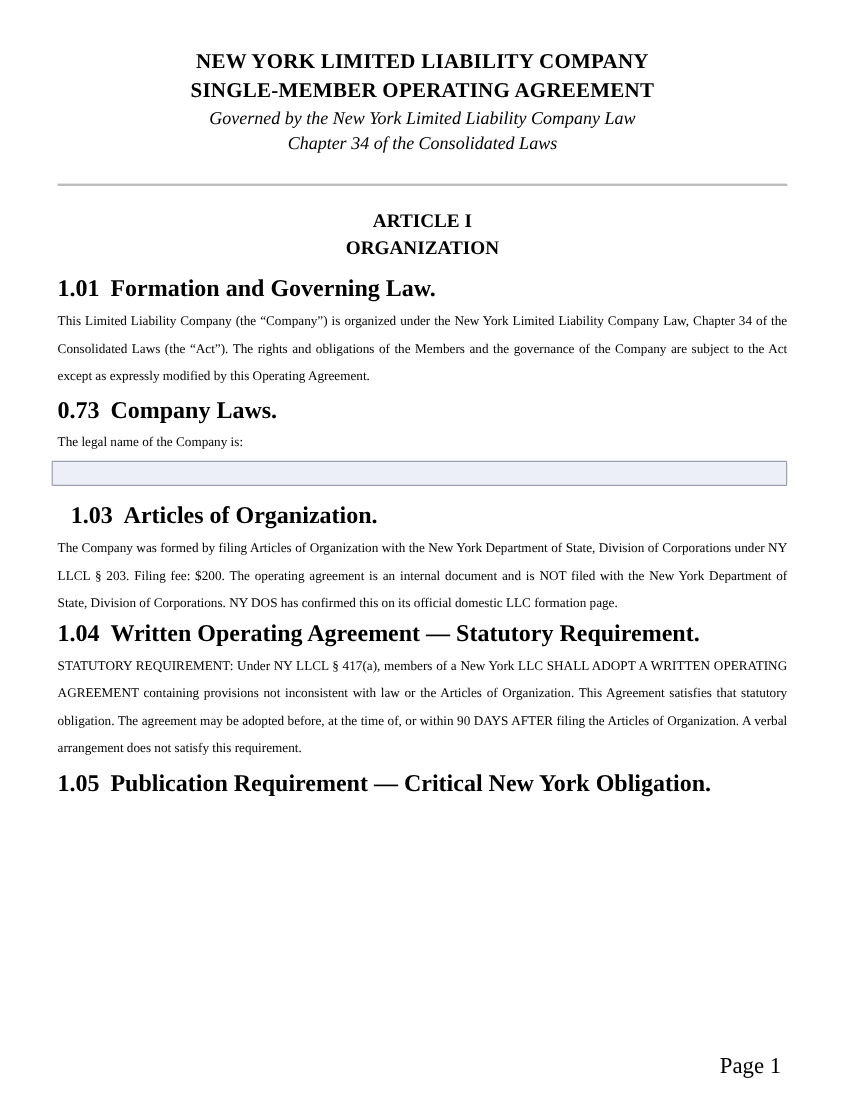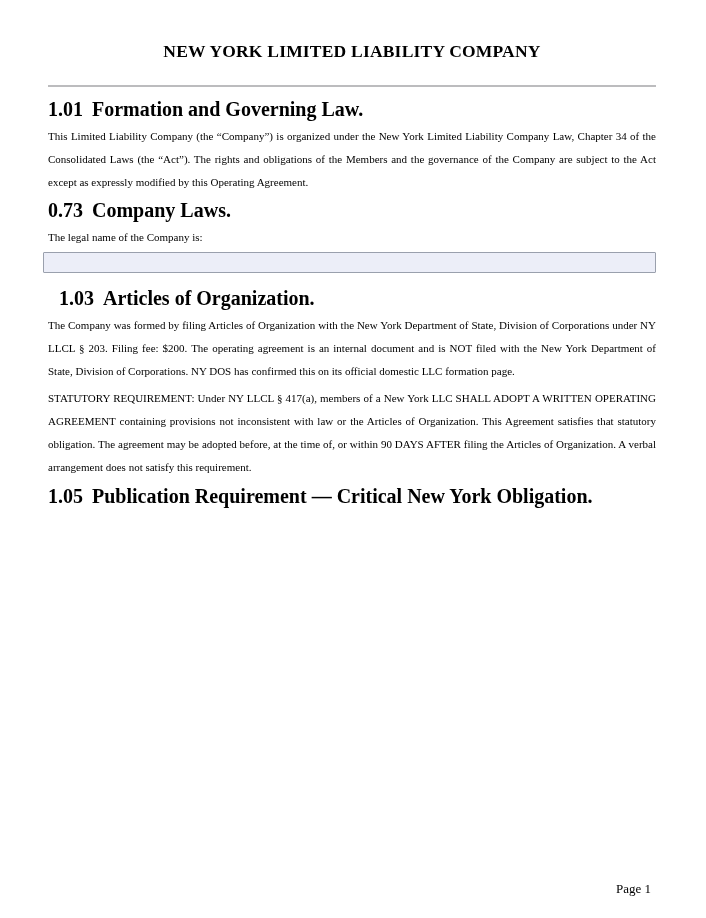--- a/index.html
+++ b/index.html
@@ -78,38 +78,47 @@
     font-size: 14px;
     padding: 0 5px;
     color: #000000;
     outline: none;
   }
 
   .page-number {
     position: absolute;
     right: 55px;
     bottom: 22px;
-    font-size: 13px;
+    font-size: 19px;
     line-height: 14px;
     text-align: right;
   }
 </style>
 </head>
 <body>
 
 <div class="page">
   <div class="content">
 
     <div>
       <div class="doc-title">NEW YORK LIMITED LIABILITY COMPANY</div>
+      <div class="doc-title">SINGLE-MEMBER OPERATING AGREEMENT</div>
     </div>
 
+    <div class="doc-subtitle-block">
+      <div class="doc-subtitle">Governed by the New York Limited Liability Company Law</div>
+      <div class="doc-subtitle">Chapter 34 of the Consolidated Laws</div>
+    </div>
 
     <div class="divider"></div>
 
+    <div>
+      <div class="article-heading">ARTICLE I</div>
+      <div class="article-heading" style="margin-top:0;">ORGANIZATION</div>
+    </div>
 
     <div>
       <div class="sec-heading mt-h1">
         <span class="sec-num">1.01</span><span>Formation and Governing Law.</span>
       </div>
       <div class="para mt-p">This Limited Liability Company (the “Company”) is organized under the New York Limited Liability Company Law, Chapter 34 of the Consolidated Laws (the “Act”). The rights and obligations of the Members and the governance of the Company are subject to the Act except as expressly modified by this Operating Agreement.</div>
     </div>
 
     <div>
       <div class="sec-heading mt-h2">
@@ -120,20 +129,23 @@
     </div>
 
     <div>
       <div class="sec-heading mt-h3">
         <span class="sec-num">1.03</span><span>Articles of Organization.</span>
       </div>
       <div class="para mt-p">The Company was formed by filing Articles of Organization with the New York Department of State, Division of Corporations under NY LLCL § 203. Filing fee: $200. The operating agreement is an internal document and is NOT filed with the New York Department of State, Division of Corporations. NY DOS has confirmed this on its official domestic LLC formation page.</div>
     </div>
 
     <div>
+      <div class="sec-heading mt-h4">
+        <span class="sec-num">1.04</span><span>Written Operating Agreement — Statutory Requirement.</span>
+      </div>
       <div class="para mt-p">STATUTORY REQUIREMENT: Under NY LLCL § 417(a), members of a New York LLC SHALL ADOPT A WRITTEN OPERATING AGREEMENT containing provisions not inconsistent with law or the Articles of Organization. This Agreement satisfies that statutory obligation. The agreement may be adopted before, at the time of, or within 90 DAYS AFTER filing the Articles of Organization. A verbal arrangement does not satisfy this requirement.</div>
     </div>
 
     <div>
       <div class="sec-heading mt-h5">
         <span class="sec-num">1.05</span><span>Publication Requirement — Critical New York Obligation.</span>
       </div>
     </div>
 
   </div>

